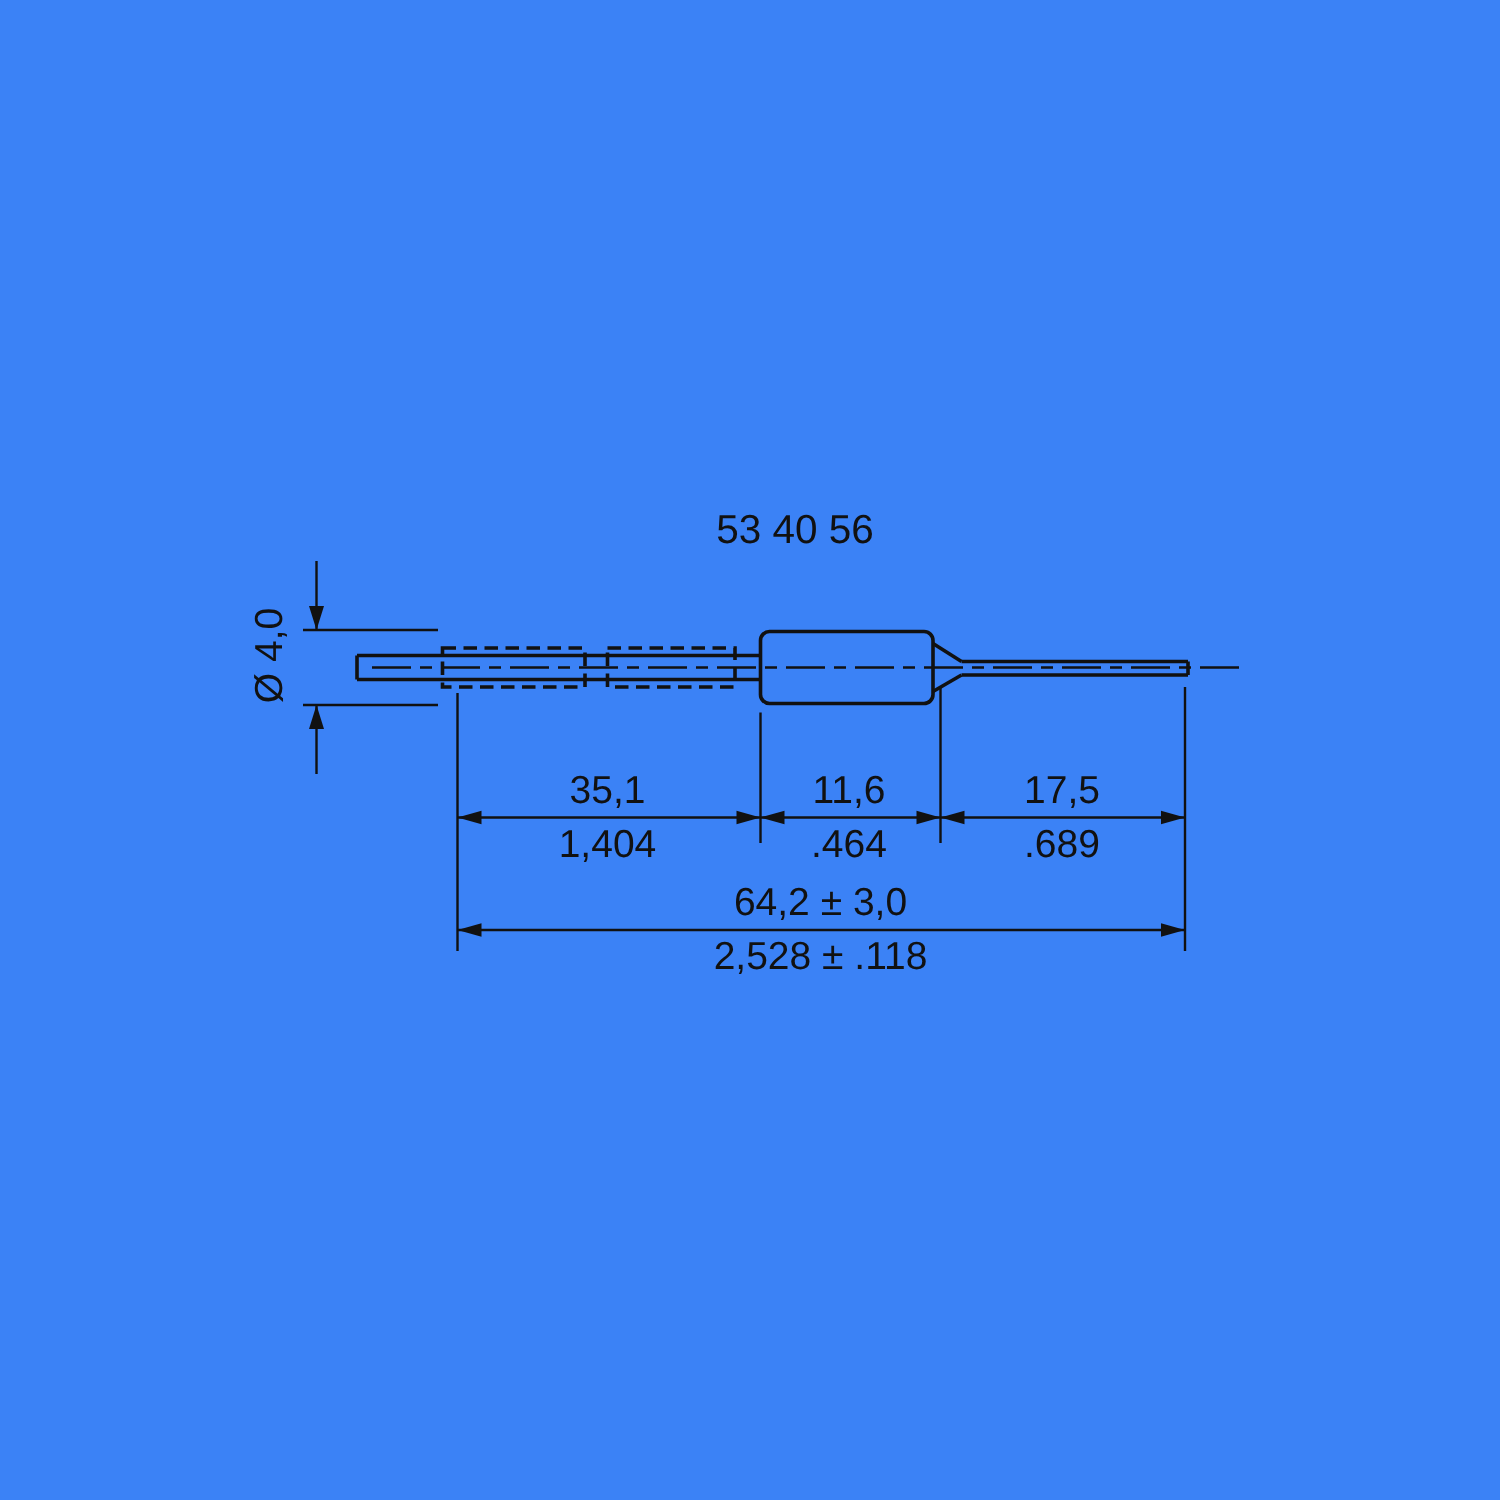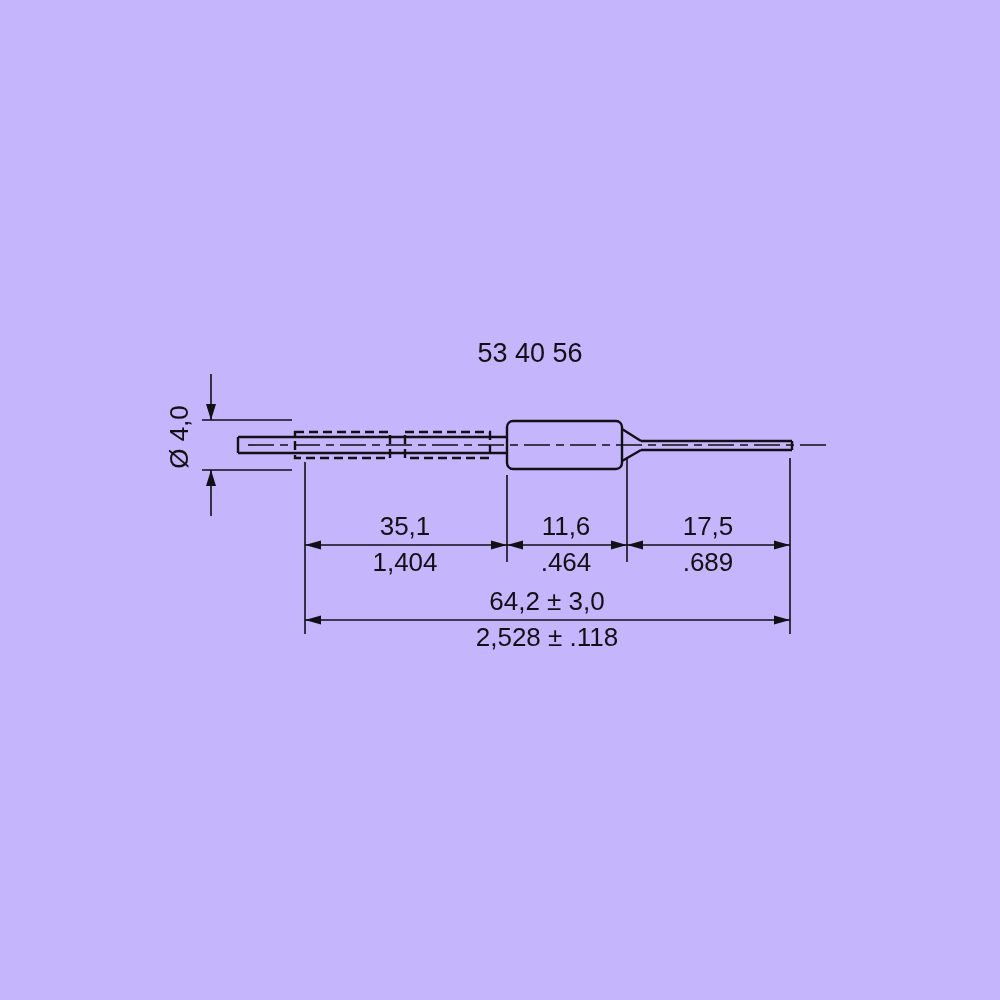--- a/index.html
+++ b/index.html
@@ -5,21 +5,21 @@
   html, body {
     margin: 0;
     padding: 0;
     background: #ffffff;
     font-family: "Liberation Sans", sans-serif;
   }
   .canvas {
     position: relative;
     width: 1000px;
     height: 1000px;
-    background: #c4b5fd;
+    background: #3b82f6;
     overflow: hidden;
   }
   svg.drawing {
     position: absolute;
     left: 0;
     top: 0;
     width: 1000px;
     height: 1000px;
   }
   svg.drawing text {

